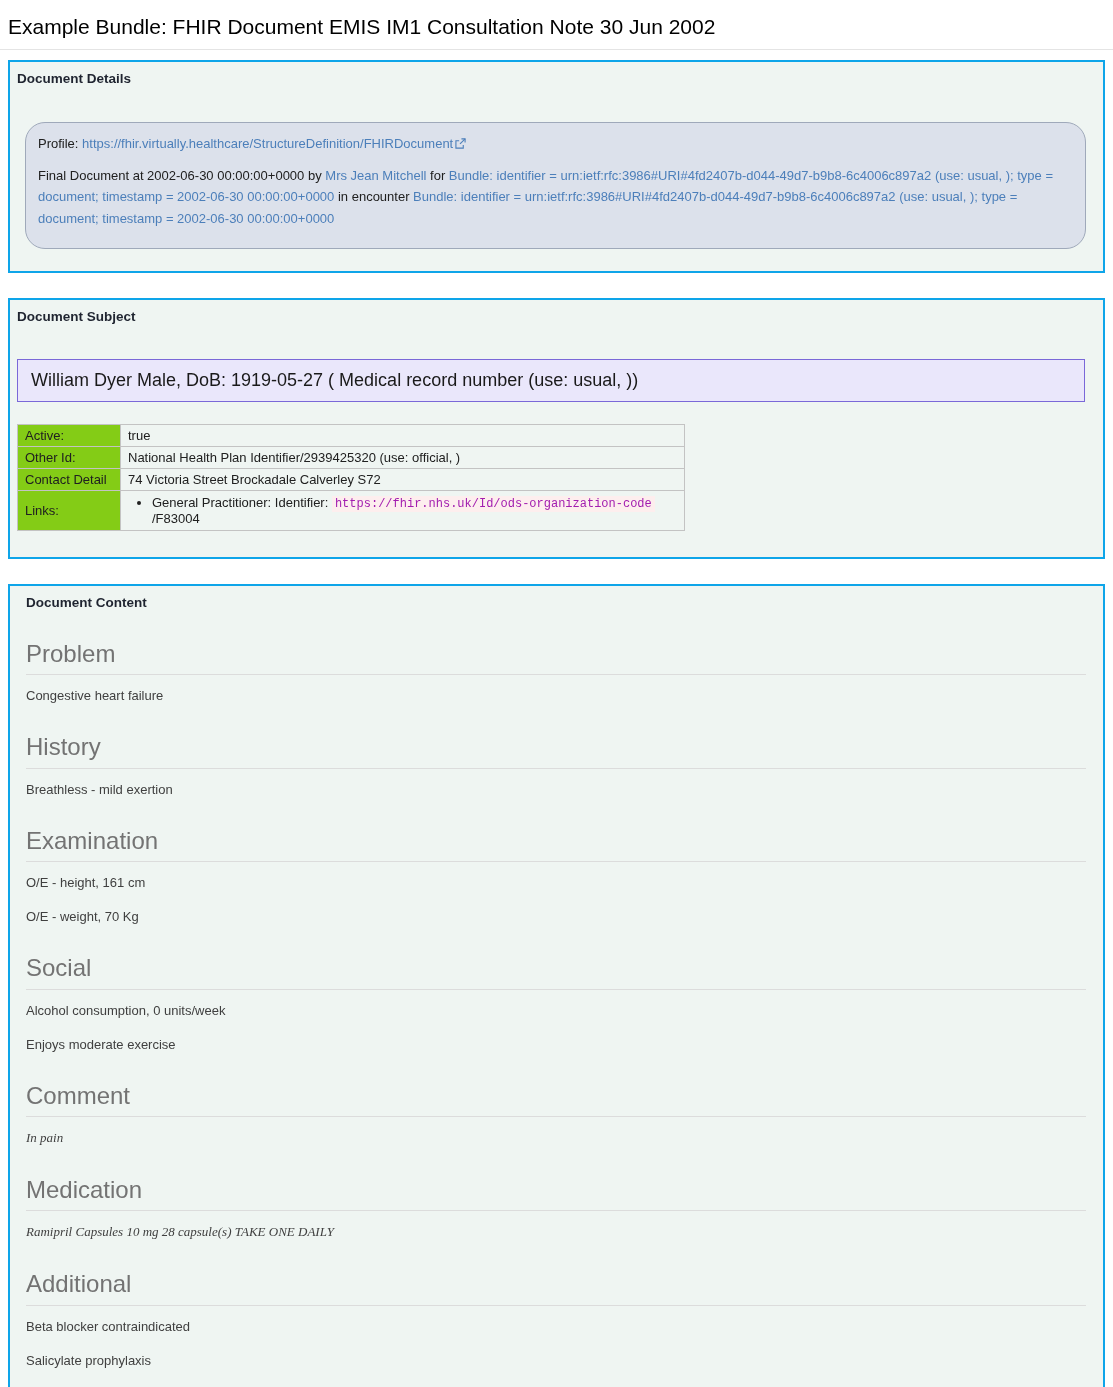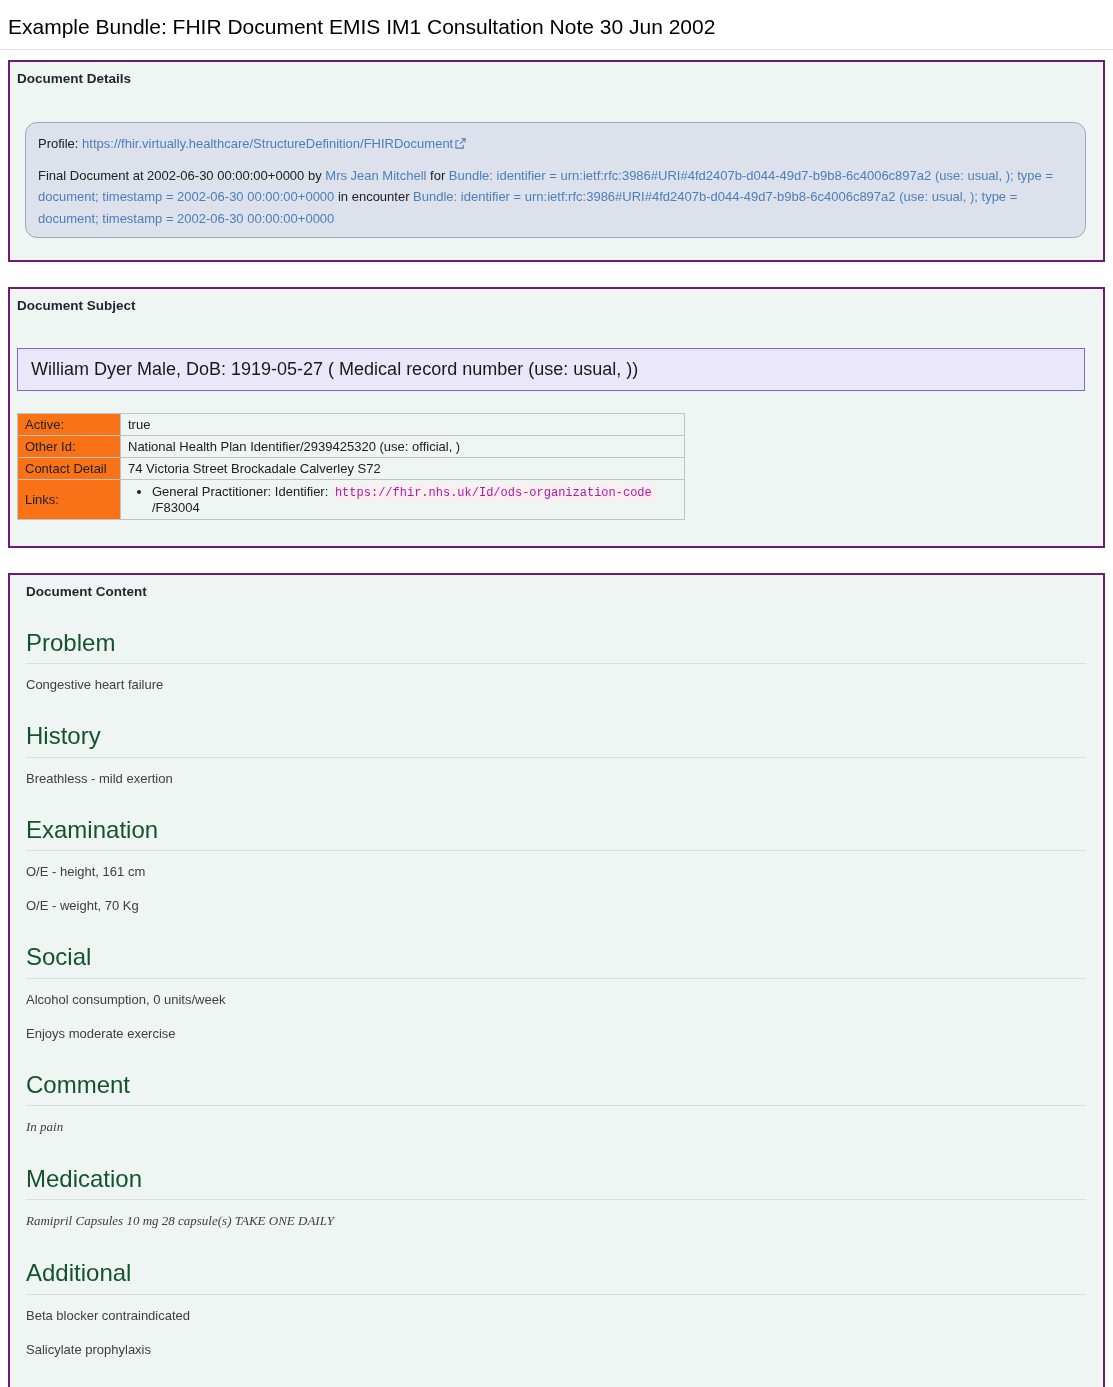--- a/index.html
+++ b/index.html
@@ -13,41 +13,41 @@
   h1.page-title {
     font-size: 21px;
     font-weight: 400;
     color: #000000;
     margin: 0;
     padding: 14px 0 10px 8px;
     border-bottom: 1px solid #e4e4e4;
     line-height: 1.2;
   }
   .card {
-    border: 2px solid #701a75;
+    border: 2px solid #0ea5e9;
     background: #eff5f2;
     margin: 25px 8px 0 8px;
     padding: 7px 9px 16px 7px;
   }
   .card.first { margin-top: 10px; }
   .card.last  { margin-bottom: 7px; }
   .card-heading {
     font-size: 13.5px;
     font-weight: bold;
     color: #1f2430;
     margin: 0;
     padding-top: 2px;
   }
   
   .detail-panel {
     background: #dce1eb;
     border: 1px solid #9fa9ba;
-    border-radius: 12px;
+    border-radius: 20px;
     margin: 36px 8px 6px 8px;
-    padding: 10px 12px 8px 12px;
+    padding: 10px 12px 19px 12px;
     font-size: 13px;
     line-height: 1.65;
   }
   .detail-panel p { margin: 0; }
   .detail-panel p.profile-line { margin-bottom: 9px; }
   a.lnk {
     color: #4c7fba;
     text-decoration: none;
     cursor: pointer;
   }
@@ -71,41 +71,41 @@
     margin: 22px 0 10px 0;
     font-size: 13px;
     width: 668px;
   }
   table.patient-table td {
     border: 1px solid #c3c3c3;
     padding: 3px 7px;
     vertical-align: middle;
   }
   td.row-label {
-    background: #f97316;
+    background: #84cc16;
     width: 88px;
     white-space: nowrap;
   }
   td.row-value ul {
     margin: 1px 0;
     padding-left: 24px;
   }
   td.row-value li { margin: 0; }
   code.code-chip {
     font-family: "Liberation Mono", monospace;
     font-size: 12px;
     background: #fdeeee;
     padding: 1px 3px;
     color: #a21caf;
   }
   
   .content-section h2 {
     font-size: 24px;
     font-weight: 400;
-    color: #14532d;
+    color: #737373;
     margin: 31px 0 0 0;
     padding-bottom: 7px;
     border-bottom: 1px solid #dcdcdc;
     line-height: 1.1;
   }
   .content-section p {
     font-size: 13px;
     margin: 13px 0 19px 0;
     color: #404040;
   }

